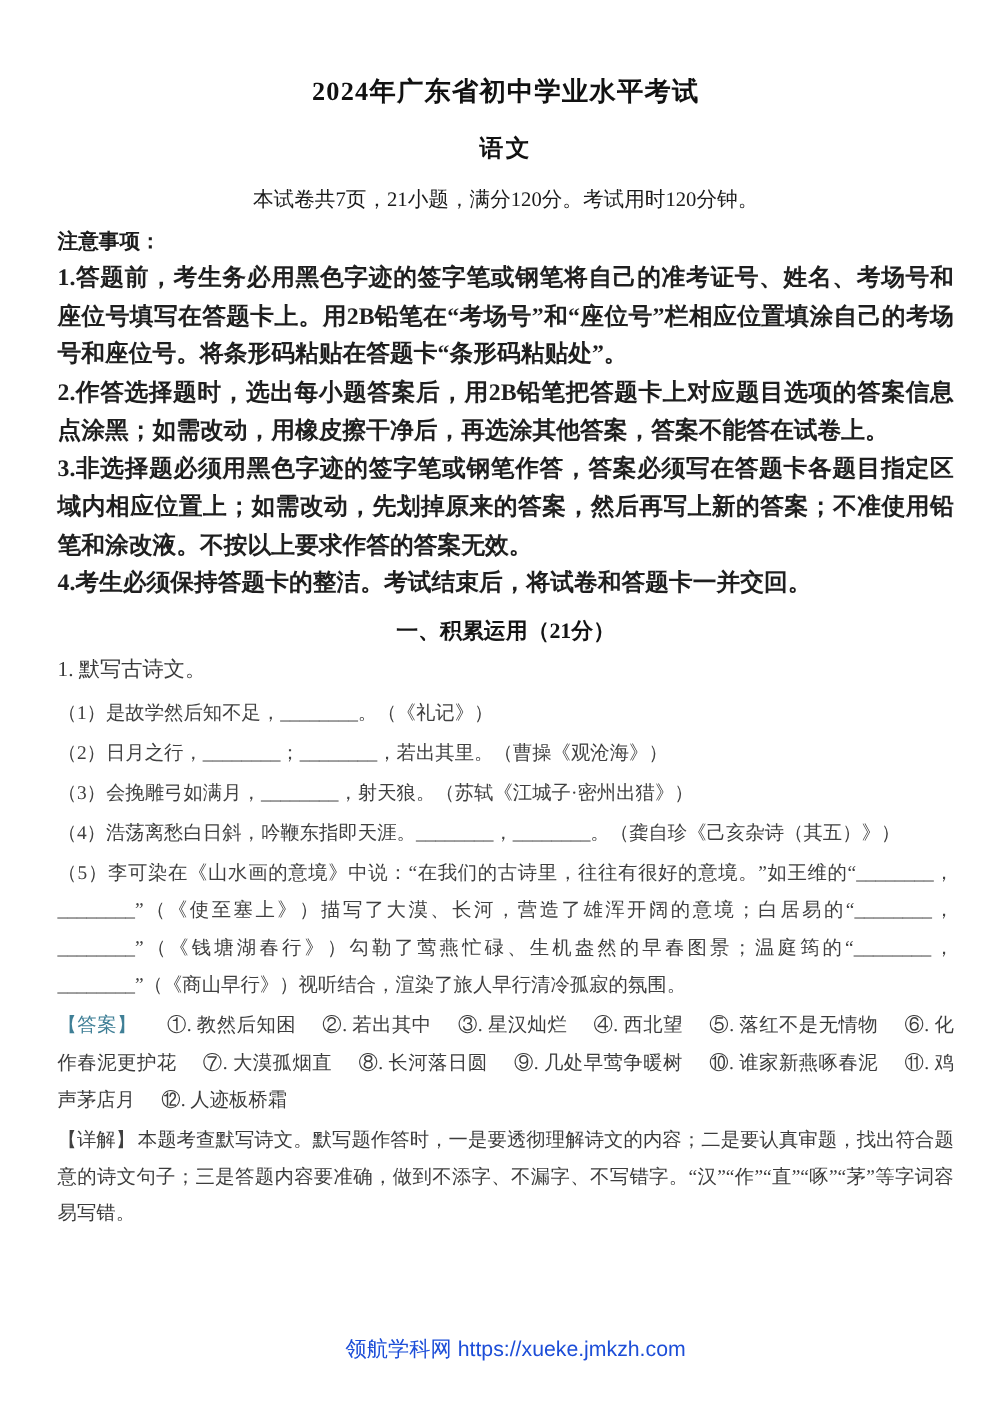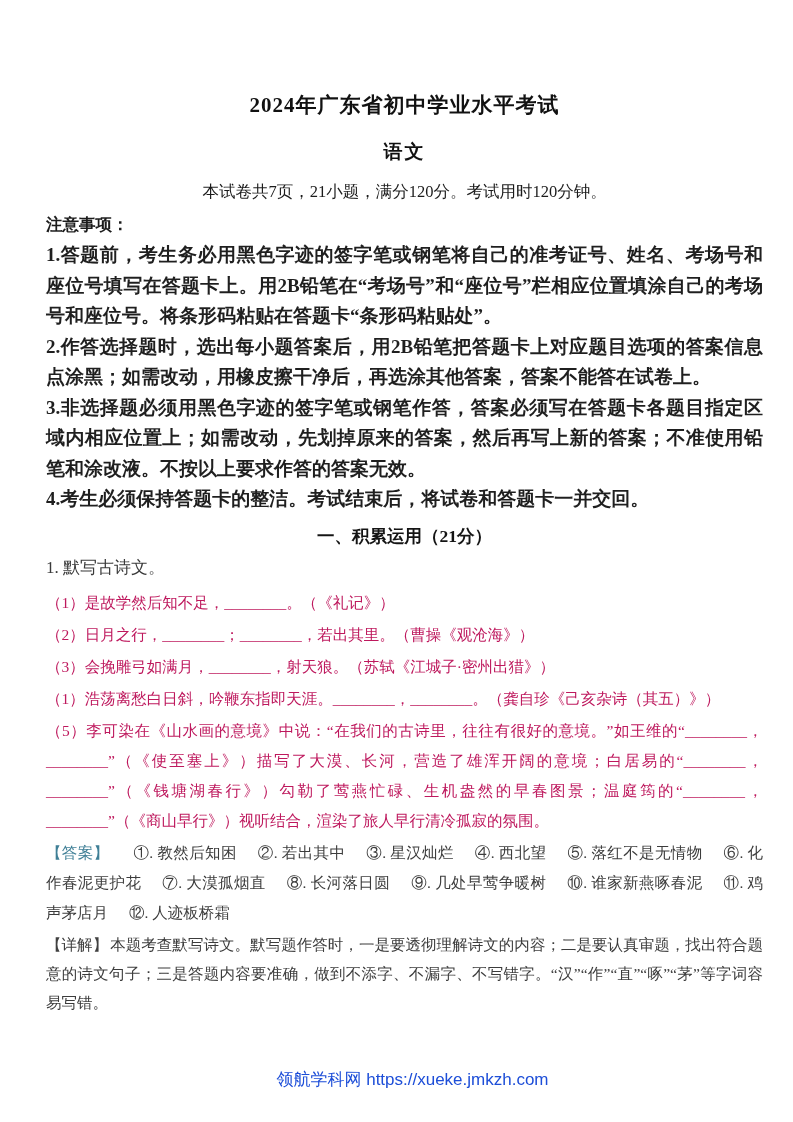--- a/index.html
+++ b/index.html
@@ -8,21 +8,20 @@
     width: 793px;
     height: 1122px;
     margin: 0 auto;
     background: #ffffff;
     overflow: hidden;
     font-family: "Liberation Serif", "DejaVu Serif", serif;
     color: #1f1f1f;
   }
   .content {
     padding: 58px 30px 0 46px;
-    margin-top: 32px;
   }
   .doc-title {
     margin: 0 0 18px 0;
     text-align: center;
     font-size: 21px;
     font-weight: bold;
     line-height: 30px;
     color: #111111;
     letter-spacing: 1px;
   }
@@ -70,21 +69,21 @@
     margin: 0 0 6px 0;
     font-size: 17px;
     line-height: 28px;
     color: #3a3a3a;
   }
   .q-item {
     margin: 0 0 2px 0;
     font-size: 15.5px;
     line-height: 30px;
     text-align: justify;
-    color: #be185d;
+    color: #404040;
   }
   .answer-block {
     margin: 0 0 2px 0;
     font-size: 15.5px;
     line-height: 30px;
     text-align: justify;
     color: #3c3c3c;
   }
   .tag-label {
     color: #3f7f96;
@@ -142,21 +141,21 @@
     <p class="notice">3.非选择题必须用黑色字迹的签字笔或钢笔作答，答案必须写在答题卡各题目指定区域内相应位置上；如需改动，先划掉原来的答案，然后再写上新的答案；不准使用铅笔和涂改液。不按以上要求作答的答案无效。</p>
     <p class="notice">4.考生必须保持答题卡的整洁。考试结束后，将试卷和答题卡一并交回。</p>
 
     <p class="section-heading">一、积累运用（21分）</p>
 
     <p class="question-intro">1. 默写古诗文。</p>
 
     <p class="q-item">（1）是故学然后知不足，________。（《礼记》）</p>
     <p class="q-item">（2）日月之行，________；________，若出其里。（曹操《观沧海》）</p>
     <p class="q-item">（3）会挽雕弓如满月，________，射天狼。（苏轼《江城子·密州出猎》）</p>
-    <p class="q-item">（1）浩荡离愁白日斜，吟鞭东指即天涯。________，________。（龚自珍《己亥杂诗（其五）》）</p>
+    <p class="q-item">（4）浩荡离愁白日斜，吟鞭东指即天涯。________，________。（龚自珍《己亥杂诗（其五）》）</p>
     <p class="q-item">（5）李可染在《山水画的意境》中说：“在我们的古诗里，往往有很好的意境。”如王维的“________，________”（《使至塞上》）描写了大漠、长河，营造了雄浑开阔的意境；白居易的“________，________”（《钱塘湖春行》）勾勒了莺燕忙碌、生机盎然的早春图景；温庭筠的“________，________”（《商山早行》）视听结合，渲染了旅人早行清冷孤寂的氛围。</p>
 
     <p class="answer-block">
       <span class="tag-label" style="color: rgb(63, 127, 150);">【答案】</span><span class="ans-item">①. 教然后知困</span><span class="ans-item">②. 若出其中</span><span class="ans-item">③. 星汉灿烂</span><span class="ans-item">④. 西北望</span><span class="ans-item">⑤. 落红不是无情物</span><span class="ans-item">⑥. 化作春泥更护花</span><span class="ans-item">⑦. 大漠孤烟直</span><span class="ans-item">⑧. 长河落日圆</span><span class="ans-item">⑨. 几处早莺争暖树</span><span class="ans-item">⑩. 谁家新燕啄春泥</span><span class="ans-item">⑪. 鸡声茅店月</span><span class="ans-item">⑫. 人迹板桥霜</span>
     </p>
 
 
     <p class="detail-para">
       <span class="detail-label" style="color: #404040;">【详解】</span><span>本题考查默写诗文。默写题作答时，一是要透彻理解诗文的内容；二是要认真审题，找出符合题意的诗文句子；三是答题内容要准确，做到不添字、不漏字、不写错字。“汉”“作”“直”“啄”“茅”等字词容易写错。</span>
     </p>

